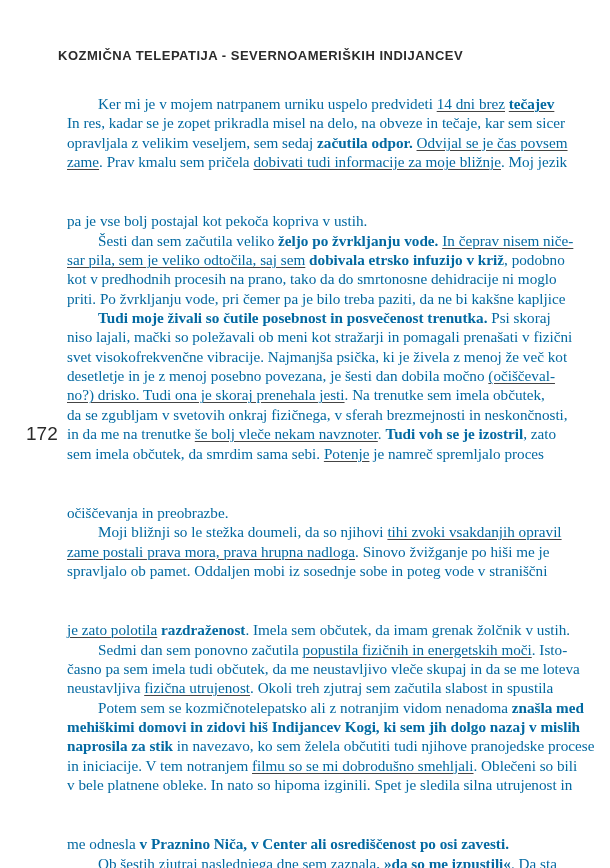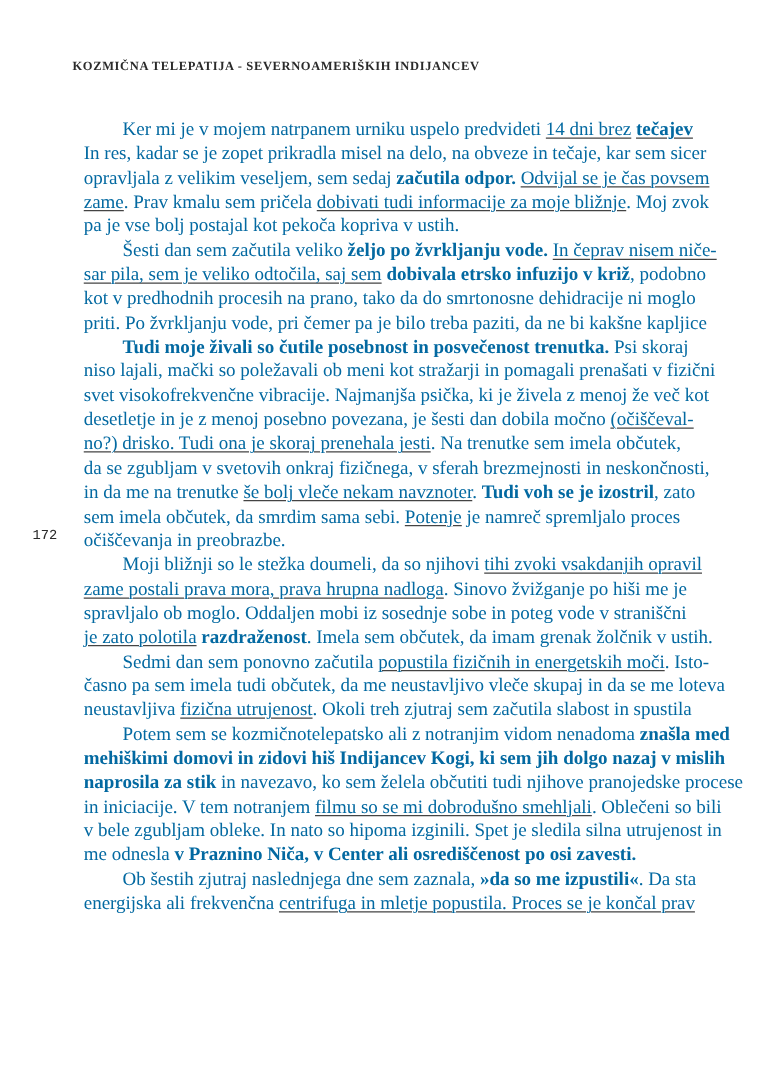--- a/index.html
+++ b/index.html
@@ -1,73 +1,73 @@
 <!DOCTYPE html>
 <html><head>
   <meta charset="utf-8">
   <style>
     html, body { margin: 0; padding: 0; background: #ffffff; }
     body { width: 610px; height: 868px; position: relative; overflow: hidden; }
     .page { position: absolute; left: 0; top: 0; width: 610px; height: 868px; background: #fff; }
     .running-head {
       position: absolute; left: 58px; top: 48px;
-      font-family: Liberation Serif, serif; font-size: 10px; font-weight: bold;
+      font-family: Liberation Sans, sans-serif; font-size: 13px; font-weight: bold;
       letter-spacing: 0.5px; color: #2b2b2b; white-space: nowrap;
     }
     .page-number {
       position: absolute; left: 26px; top: 423px;
-      font-family: Liberation Mono, monospace; font-size: 11px; color: #2a2a2a;
+      font-family: Liberation Sans, sans-serif; font-size: 19px; color: #2a2a2a;
     }
     .body-text {
       position: absolute; left: 67px; top: 94px; width: 453px;
       font-family: Liberation Serif, serif; font-size: 15.2px; color: #0369a1;
     }
     .line {
       height: 19.35px; line-height: 19.35px; white-space: nowrap;
       text-align: justify; text-align-last: justify;
     }
-    .line.last { text-align-last: left; }
+    .line.last { text-align-last: left; margin-top: 40px; }
     .line.indent { padding-left: 31px; }
     .b { font-weight: bold; }
     .u { text-decoration: underline; text-decoration-thickness: 1px; text-underline-offset: 2px; text-decoration-color: #444; }
   </style>
 </head>
 <body>
 
 <div class="page">
   <div class="running-head">KOZMIČNA TELEPATIJA - SEVERNOAMERIŠKIH INDIJANCEV</div>
   <div class="page-number">172</div>
   <div class="body-text" id="body-text">
       <div class="line indent"><span class="">Ker mi je v mojem natrpanem urniku uspelo predvideti </span><span class="u">14 dni brez</span><span class=""> </span><span class="b u">tečajev</span></div>
       <div class="line"><span class="">In res, kadar se je zopet prikradla misel na delo, na obveze in tečaje, kar sem sicer</span></div>
       <div class="line"><span class="">opravljala z velikim veseljem, sem sedaj </span><span class="b">začutila odpor.</span><span class=""> </span><span class="u">Odvijal se je čas povsem</span></div>
-      <div class="line"><span class="u">zame</span><span class="">. Prav kmalu sem pričela </span><span class="u">dobivati tudi informacije za moje bližnje</span><span class="">. Moj zvok</span></div>
+      <div class="line"><span class="u">zame</span><span class="">. Prav kmalu sem pričela </span><span class="u">dobivati tudi informacije za moje bližnje</span><span class="">. Moj jezik</span></div>
       <div class="line last"><span class="">pa je vse bolj postajal kot pekoča kopriva v ustih.</span></div>
       <div class="line indent"><span class="">Šesti dan sem začutila veliko </span><span class="b">željo po žvrkljanju vode.</span><span class=""> </span><span class="u">In čeprav nisem niče-</span></div>
       <div class="line"><span class="u">sar pila, sem je veliko odtočila, saj sem</span><span class=""> </span><span class="b">dobivala etrsko infuzijo v križ</span><span class="">, podobno</span></div>
       <div class="line"><span class="">kot v predhodnih procesih na prano, tako da do smrtonosne dehidracije ni moglo</span></div>
       <div class="line"><span class="">priti. Po žvrkljanju vode, pri čemer pa je bilo treba paziti, da ne bi kakšne kapljice</span></div>
       <div class="line indent"><span class="b">Tudi moje živali so čutile posebnost in posvečenost trenutka.</span><span class=""> Psi skoraj</span></div>
       <div class="line"><span class="">niso lajali, mački so poležavali ob meni kot stražarji in pomagali prenašati v fizični</span></div>
       <div class="line"><span class="">svet visokofrekvenčne vibracije. Najmanjša psička, ki je živela z menoj že več kot</span></div>
       <div class="line"><span class="">desetletje in je z menoj posebno povezana, je šesti dan dobila močno </span><span class="u">(očiščeval-</span></div>
       <div class="line"><span class="u">no?) drisko. Tudi ona je skoraj prenehala jesti</span><span class="">. Na trenutke sem imela občutek,</span></div>
       <div class="line"><span class="">da se zgubljam v svetovih onkraj fizičnega, v sferah brezmejnosti in neskončnosti,</span></div>
       <div class="line"><span class="">in da me na trenutke </span><span class="u">še bolj vleče nekam navznoter</span><span class="">. </span><span class="b">Tudi voh se je izostril</span><span class="">, zato</span></div>
       <div class="line"><span class="">sem imela občutek, da smrdim sama sebi. </span><span class="u">Potenje</span><span class=""> je namreč spremljalo proces</span></div>
       <div class="line last"><span class="">očiščevanja in preobrazbe.</span></div>
       <div class="line indent"><span class="">Moji bližnji so le stežka doumeli, da so njihovi </span><span class="u">tihi zvoki vsakdanjih opravil</span></div>
       <div class="line"><span class="u">zame postali prava mora, prava hrupna nadloga</span><span class="">. Sinovo žvižganje po hiši me je</span></div>
-      <div class="line"><span class="">spravljalo ob moglo. Oddaljen mobi iz sosednje sobe in poteg vode v straniščni</span></div>
+      <div class="line"><span class="">spravljalo ob pamet. Oddaljen mobi iz sosednje sobe in poteg vode v straniščni</span></div>
       <div class="line last"><span class="u">je zato polotila</span><span class=""> </span><span class="b">razdraženost</span><span class="">. Imela sem občutek, da imam grenak žolčnik v ustih.</span></div>
       <div class="line indent"><span class="">Sedmi dan sem ponovno začutila </span><span class="u">popustila fizičnih in energetskih moči</span><span class="">. Isto-</span></div>
       <div class="line"><span class="">časno pa sem imela tudi občutek, da me neustavljivo vleče skupaj in da se me loteva</span></div>
       <div class="line"><span class="">neustavljiva </span><span class="u">fizična utrujenost</span><span class="">. Okoli treh zjutraj sem začutila slabost in spustila</span></div>
       <div class="line indent"><span class="">Potem sem se kozmičnotelepatsko ali z notranjim vidom nenadoma </span><span class="b">znašla med</span></div>
       <div class="line"><span class="b">mehiškimi domovi in zidovi hiš Indijancev Kogi, ki sem jih dolgo nazaj v mislih</span></div>
       <div class="line"><span class="b">naprosila za stik</span><span class=""> in navezavo, ko sem želela občutiti tudi njihove pranojedske procese</span></div>
       <div class="line"><span class="">in iniciacije. V tem notranjem </span><span class="u">filmu so se mi dobrodušno smehljali</span><span class="">. Oblečeni so bili</span></div>
-      <div class="line"><span class="">v bele zgubljam obleke. In nato so hipoma izginili. Spet je sledila silna utrujenost in</span></div>
+      <div class="line"><span class="">v bele platnene obleke. In nato so hipoma izginili. Spet je sledila silna utrujenost in</span></div>
       <div class="line last"><span class="">me odnesla </span><span class="b">v Praznino Niča, v Center ali osrediščenost po osi zavesti.</span></div>
       <div class="line indent"><span class="">Ob šestih zjutraj naslednjega dne sem zaznala, </span><span class="b">»da so me izpustili«</span><span class="">. Da sta</span></div>
       <div class="line"><span class="">energijska ali frekvenčna </span><span class="u">centrifuga in mletje popustila. Proces se je končal prav</span></div>
     </div>
 </div>
 
 </body></html>

